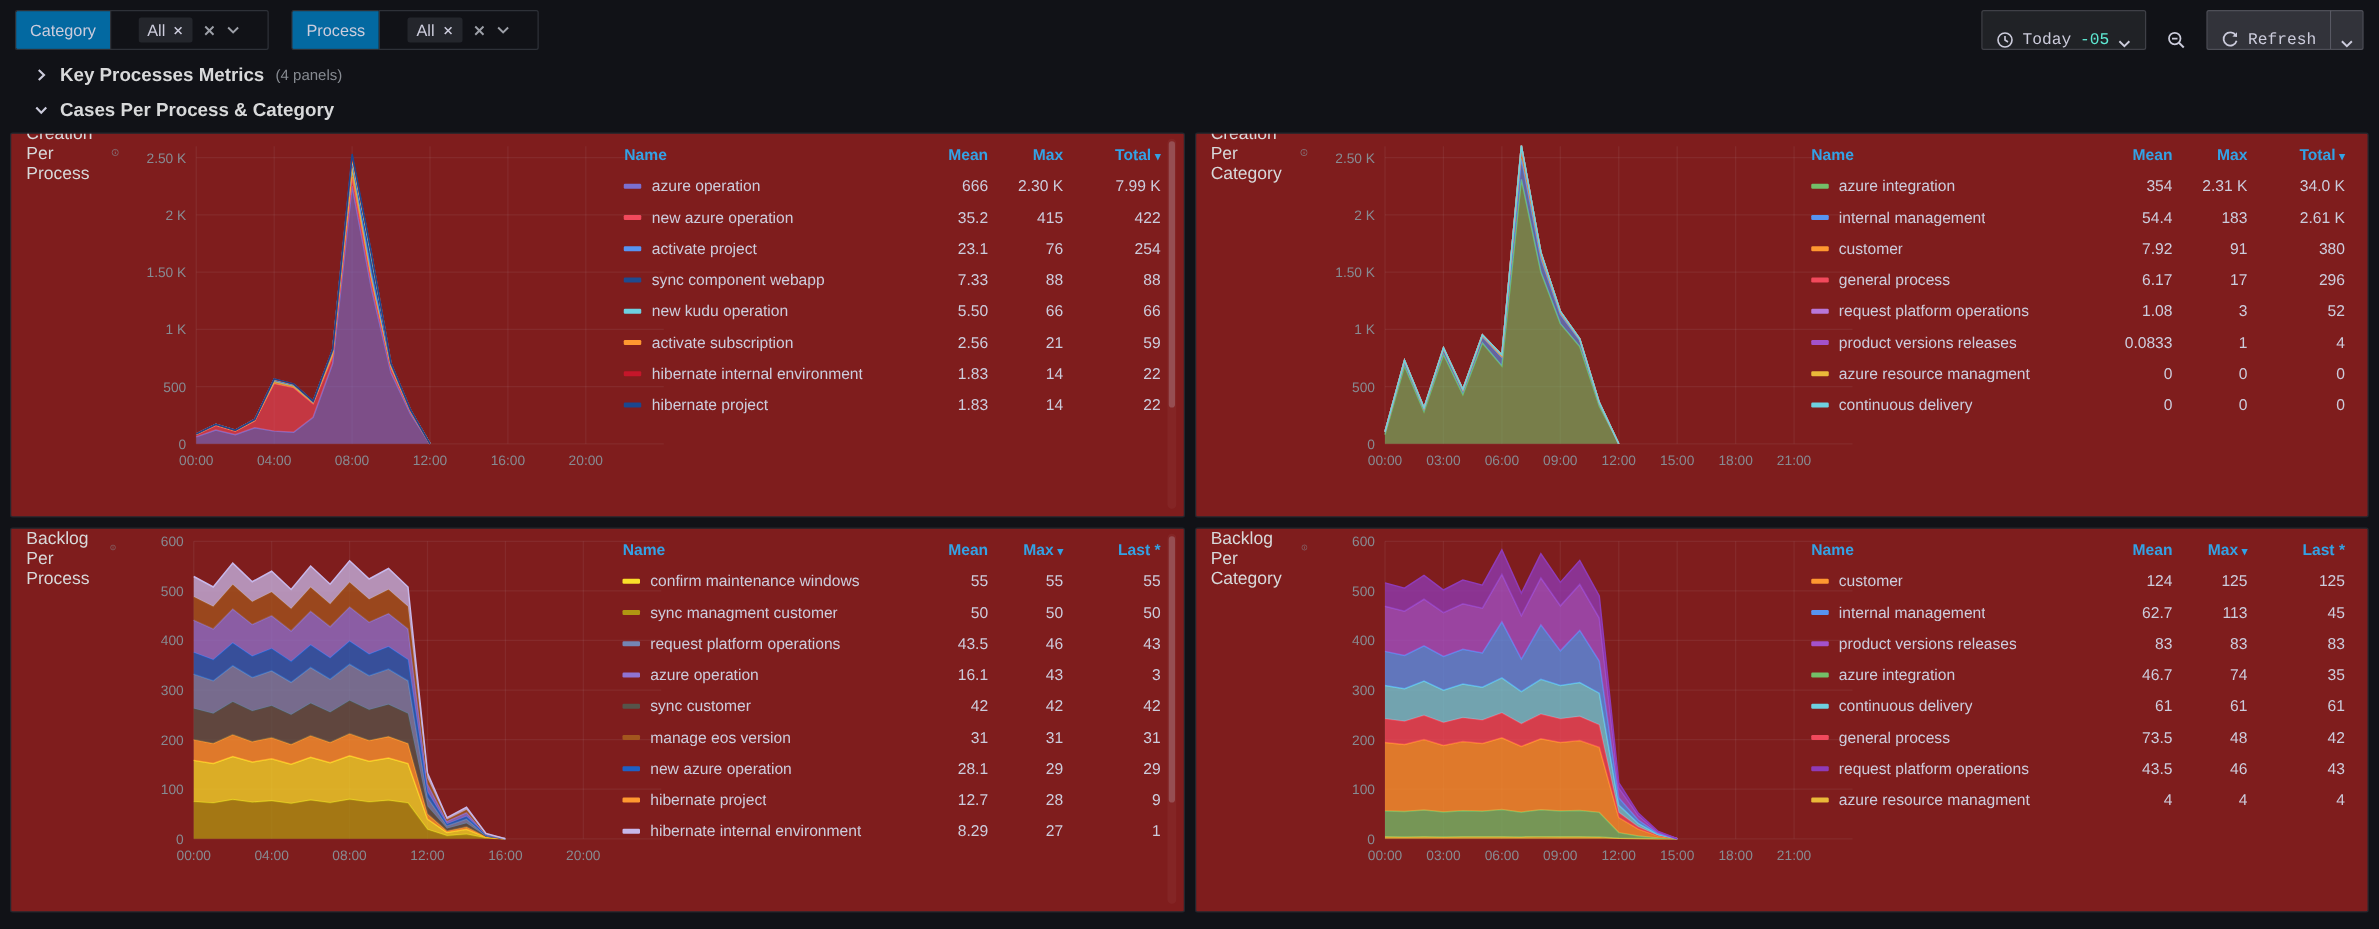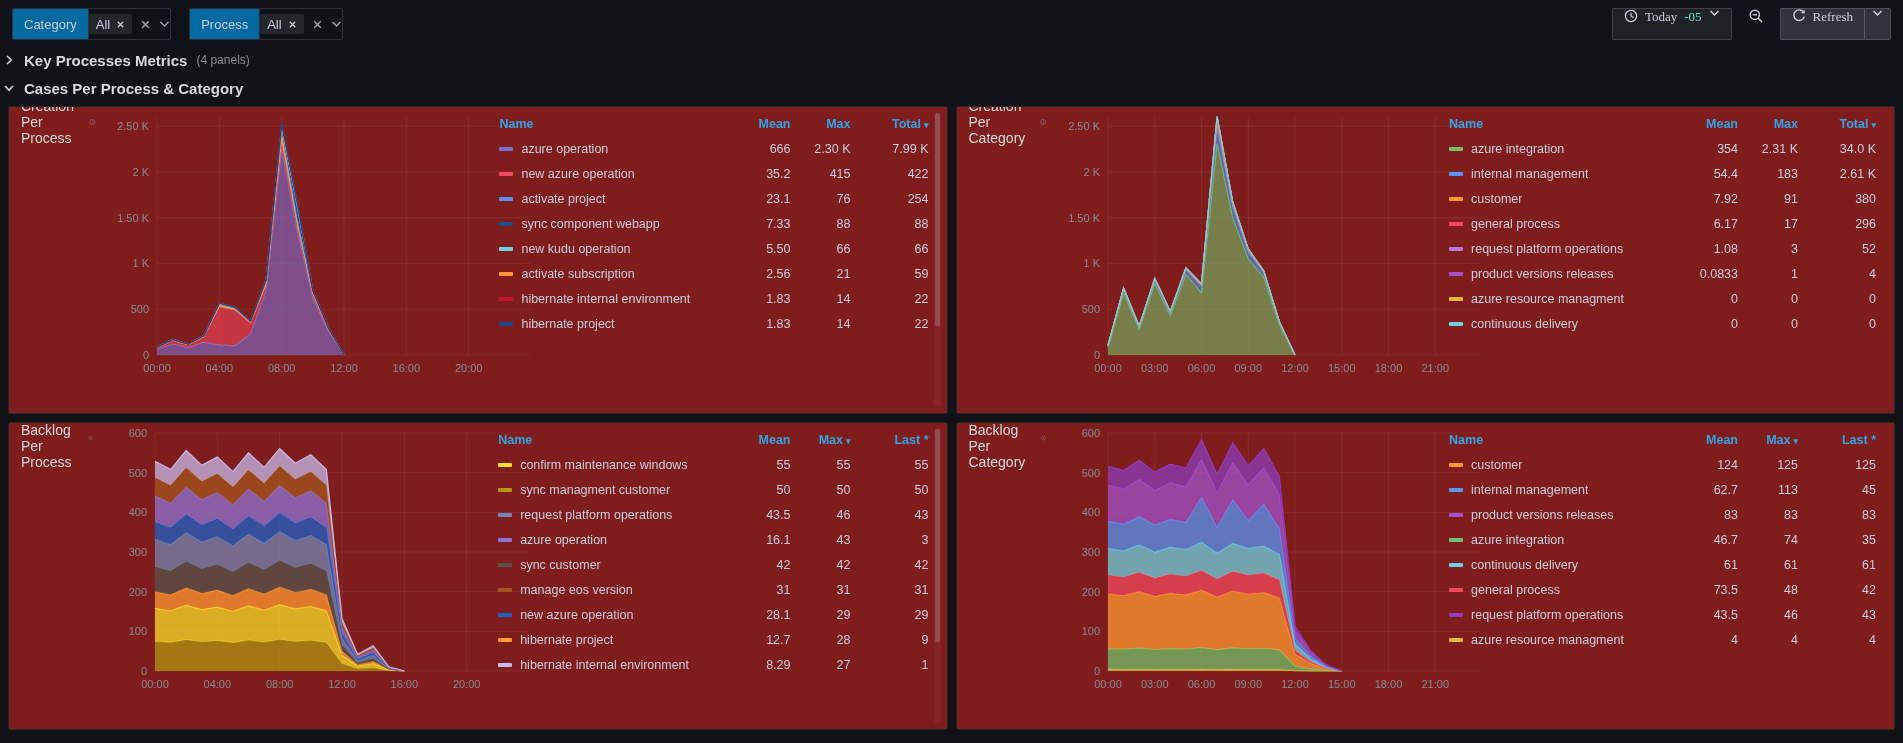--- a/index.html
+++ b/index.html
@@ -5,38 +5,38 @@
   *{box-sizing:border-box;margin:0;padding:0}
   html,body{background:#111217}
   .app{position:relative;width:1903px;height:743px;overflow:hidden;background:#111217;
        color:#ccccdc;font-family:"Liberation Sans",sans-serif;font-size:13px}
   
   .topbar{display:flex;justify-content:space-between;align-items:center;padding:8px 12px 6px}
   .filters{display:flex;gap:18px}
   .var-group{display:flex;height:32px;align-items:stretch}
   .var-label{display:flex;align-items:center;padding:0 11px;border:1px solid #2e3138;border-right:none;
              background:#0369a1;border-radius:2px 0 0 2px;white-space:nowrap}
-  .var-value{display:flex;align-items:center;gap:8px;padding:0 0;border:1px solid #2e3138;
+  .var-value{display:flex;align-items:center;gap:8px;padding:0 22px;border:1px solid #2e3138;
              background:#111217;border-radius:0 2px 2px 0;cursor:pointer}
   .chip{display:flex;align-items:center;gap:6px;background:#24262c;padding:2.5px 7px;border-radius:2px}
   .icon{display:inline-flex;align-items:center;justify-content:center;flex:0 0 auto}
   .topbar-right{display:flex;align-items:center;gap:10px}
   .info-box{display:flex;align-items:center;gap:9px;height:32px;padding:0 12px;
             border:1px solid #2e3138;border-radius:2px;white-space:nowrap}
-  .btn{display:flex;align-items:flex-start;gap:7px;height:32px;padding:0 11px;background:#202226;
+  .btn{display:flex;align-items:flex-end;gap:7px;height:32px;padding:0 11px;background:#202226;
        border:1px solid rgba(204,204,220,0.18);border-radius:2px;color:#ccccdc;font-size:13px;
-       font-family:Liberation Serif, serif;cursor:pointer;white-space:nowrap}
+       font-family:Liberation Mono, monospace;cursor:pointer;white-space:nowrap}
   .btn.light{background:rgba(204,204,220,0.18)}
   .btn.icon-only{background:transparent;border:none;padding:0 6px}
   .tz{color:#5eead4}
   .split{display:flex}
   .split .btn.main{border-radius:2px 0 0 2px;border-right:none}
   .split .btn.caret-seg{border-radius:0 2px 2px 0;padding:0 7px;border-left:1px solid rgba(204,204,220,0.25)}
   
-  .row-header{display:flex;align-items:center;gap:9px;padding:5px 3px;cursor:pointer;height:28px}
+  .row-header{display:flex;align-items:center;gap:9px;padding:5px 27px;cursor:pointer;height:28px}
   .row-title{font-size:15px;font-weight:700;color:#d8d9da}
   .row-meta{font-size:12px;color:#878b92}
   
   .panel-grid{display:grid;grid-template-columns:1fr 1fr;gap:8px;padding:4px 8px 8px}
   .panel{background:#7f1d1d;border:1px solid #25272e;border-radius:2px;height:308px;
          display:flex;flex-direction:row;overflow:hidden}
   .panel-header{display:flex;align-items:center;gap:7px;height:30px;padding:0 12px;flex:0 0 30px}
   .panel-title{font-size:14px;font-weight:500;color:#d8d9da;cursor:pointer}
   .panel-body{flex:1;display:flex;min-height:0;padding:0 4px 2px 4px}
   .chart{width:46%;min-width:0;cursor:crosshair;position:relative}

